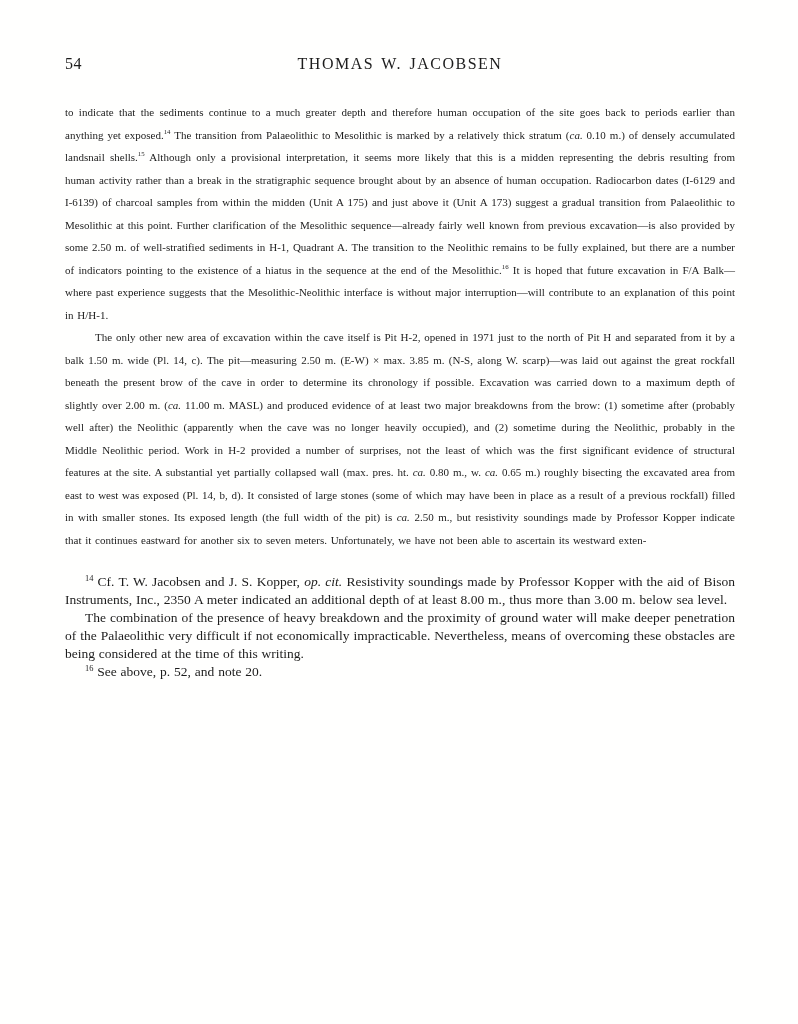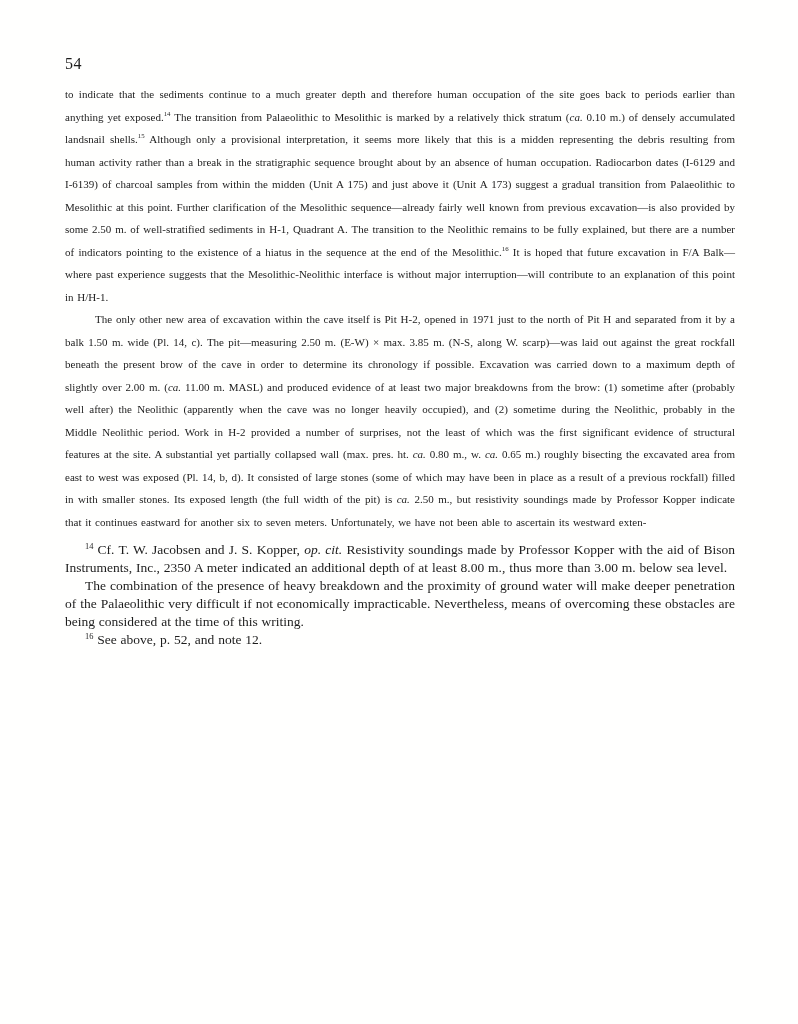--- a/index.html
+++ b/index.html
@@ -36,21 +36,21 @@
     letter-spacing: 1.5px;
     word-spacing: 2px;
   }
   .body-text p {
     font-size: 11px;
     line-height: 22.5px;
     text-align: justify;
     word-spacing: 1px;
   }
   .body-text p.indent { text-indent: 30px; }
-  .footnotes { margin-top: 8px; }
+  .footnotes { margin-top: 22px; }
   .footnotes p {
     font-size: 13.5px;
     line-height: 18px;
     text-align: justify;
     word-spacing: 0.5px;
   }
   .footnotes p.indent { text-indent: 20px; }
   .italic { font-style: italic; }
   .sup {
     font-size: 0.62em;
@@ -58,26 +58,27 @@
     line-height: 0;
   }
 </style>
 </head>
 <body>
 
 <div class="page">
 
   <header class="running-head">
     <span class="page-number">54</span>
+    <span class="header-title">THOMAS W. JACOBSEN</span>
   </header>
 
   <main class="body-text" id="body-container">
       <p class=""><span>to indicate that the sediments continue to a much greater depth and therefore human occupation of the site goes back to periods earlier than anything yet exposed.</span><span class="sup">14</span><span> The transition from Palaeolithic to Mesolithic is marked by a relatively thick stratum (</span><span class="italic">ca.</span><span> 0.10 m.) of densely accumulated landsnail shells.</span><span class="sup">15</span><span> Although only a provisional interpretation, it seems more likely that this is a midden representing the debris resulting from human activity rather than a break in the stratigraphic sequence brought about by an absence of human occupation. Radiocarbon dates (I-6129 and I-6139) of charcoal samples from within the midden (Unit A 175) and just above it (Unit A 173) suggest a gradual transition from Palaeolithic to Mesolithic at this point. Further clarification of the Mesolithic sequence—already fairly well known from previous excavation—is also provided by some 2.50 m. of well-stratified sediments in H-1, Quadrant A. The transition to the Neolithic remains to be fully explained, but there are a number of indicators pointing to the existence of a hiatus in the sequence at the end of the Mesolithic.</span><span class="sup">16</span><span> It is hoped that future excavation in F/A Balk—where past experience suggests that the Mesolithic-Neolithic interface is without major interruption—will contribute to an explanation of this point in H/H-1.</span></p>
       <p class="indent"><span>The only other new area of excavation within the cave itself is Pit H-2, opened in 1971 just to the north of Pit H and separated from it by a balk 1.50 m. wide (Pl. 14, c). The pit—measuring 2.50 m. (E-W) × max. 3.85 m. (N-S, along W. scarp)—was laid out against the great rockfall beneath the present brow of the cave in order to determine its chronology if possible. Excavation was carried down to a maximum depth of slightly over 2.00 m. (</span><span class="italic">ca.</span><span> 11.00 m. MASL) and produced evidence of at least two major breakdowns from the brow: (1) sometime after (probably well after) the Neolithic (apparently when the cave was no longer heavily occupied), and (2) sometime during the Neolithic, probably in the Middle Neolithic period. Work in H-2 provided a number of surprises, not the least of which was the first significant evidence of structural features at the site. A substantial yet partially collapsed wall (max. pres. ht. </span><span class="italic">ca.</span><span> 0.80 m., w. </span><span class="italic">ca.</span><span> 0.65 m.) roughly bisecting the excavated area from east to west was exposed (Pl. 14, b, d). It consisted of large stones (some of which may have been in place as a result of a previous rockfall) filled in with smaller stones. Its exposed length (the full width of the pit) is </span><span class="italic">ca.</span><span> 2.50 m., but resistivity soundings made by Professor Kopper indicate that it continues eastward for another six to seven meters. Unfortunately, we have not been able to ascertain its westward exten-</span></p>
     </main>
 
   <footer class="footnotes" id="footnotes-container">
       <p class="indent"><span class="sup">14</span><span> Cf. T. W. Jacobsen and J. S. Kopper, </span><span class="italic">op. cit.</span><span> Resistivity soundings made by Professor Kopper with the aid of Bison Instruments, Inc., 2350 A meter indicated an additional depth of at least 8.00 m., thus more than 3.00 m. below sea level.</span></p>
       <p class="indent"><span>The combination of the presence of heavy breakdown and the proximity of ground water will make deeper penetration of the Palaeolithic very difficult if not economically impracticable. Nevertheless, means of overcoming these obstacles are being considered at the time of this writing.</span></p>
-      <p class="indent"><span class="sup">16</span><span> See above, p. 52, and note 12.</span></p>
+      <p class="indent"><span class="sup">16</span><span> See above, p. 52, and note 20.</span></p>
     </footer>
 
 </div>
 
 </body></html>

